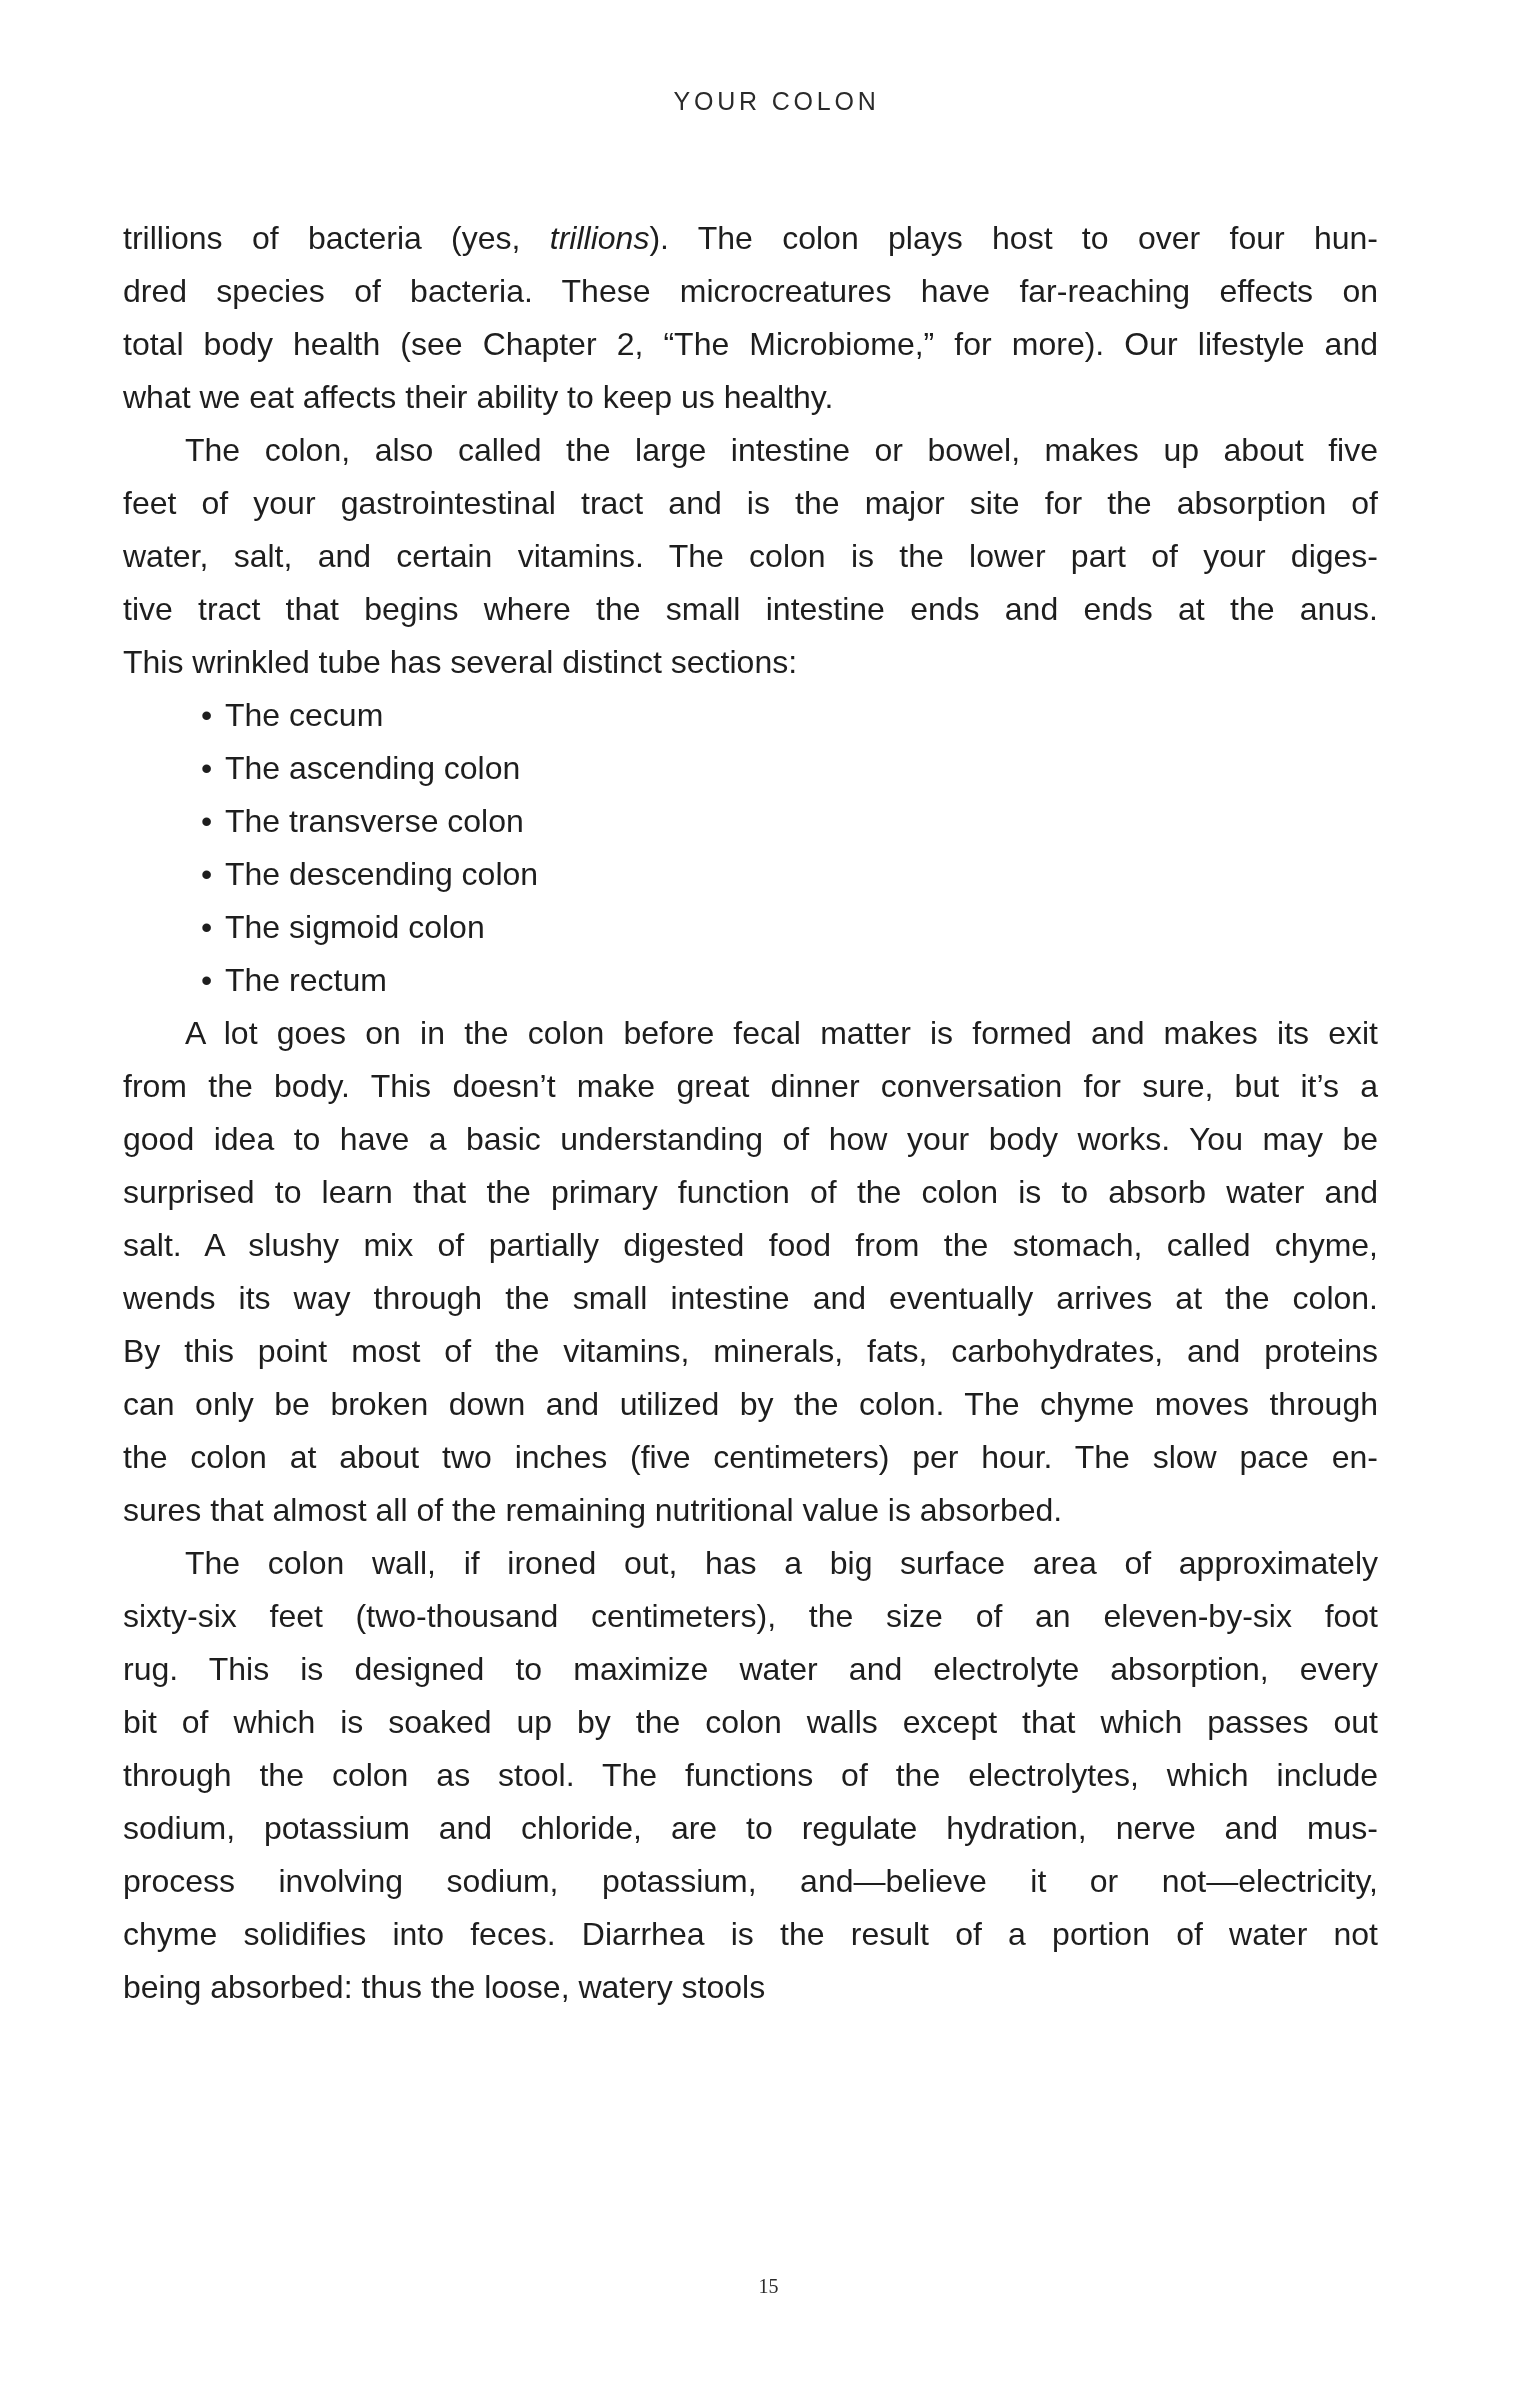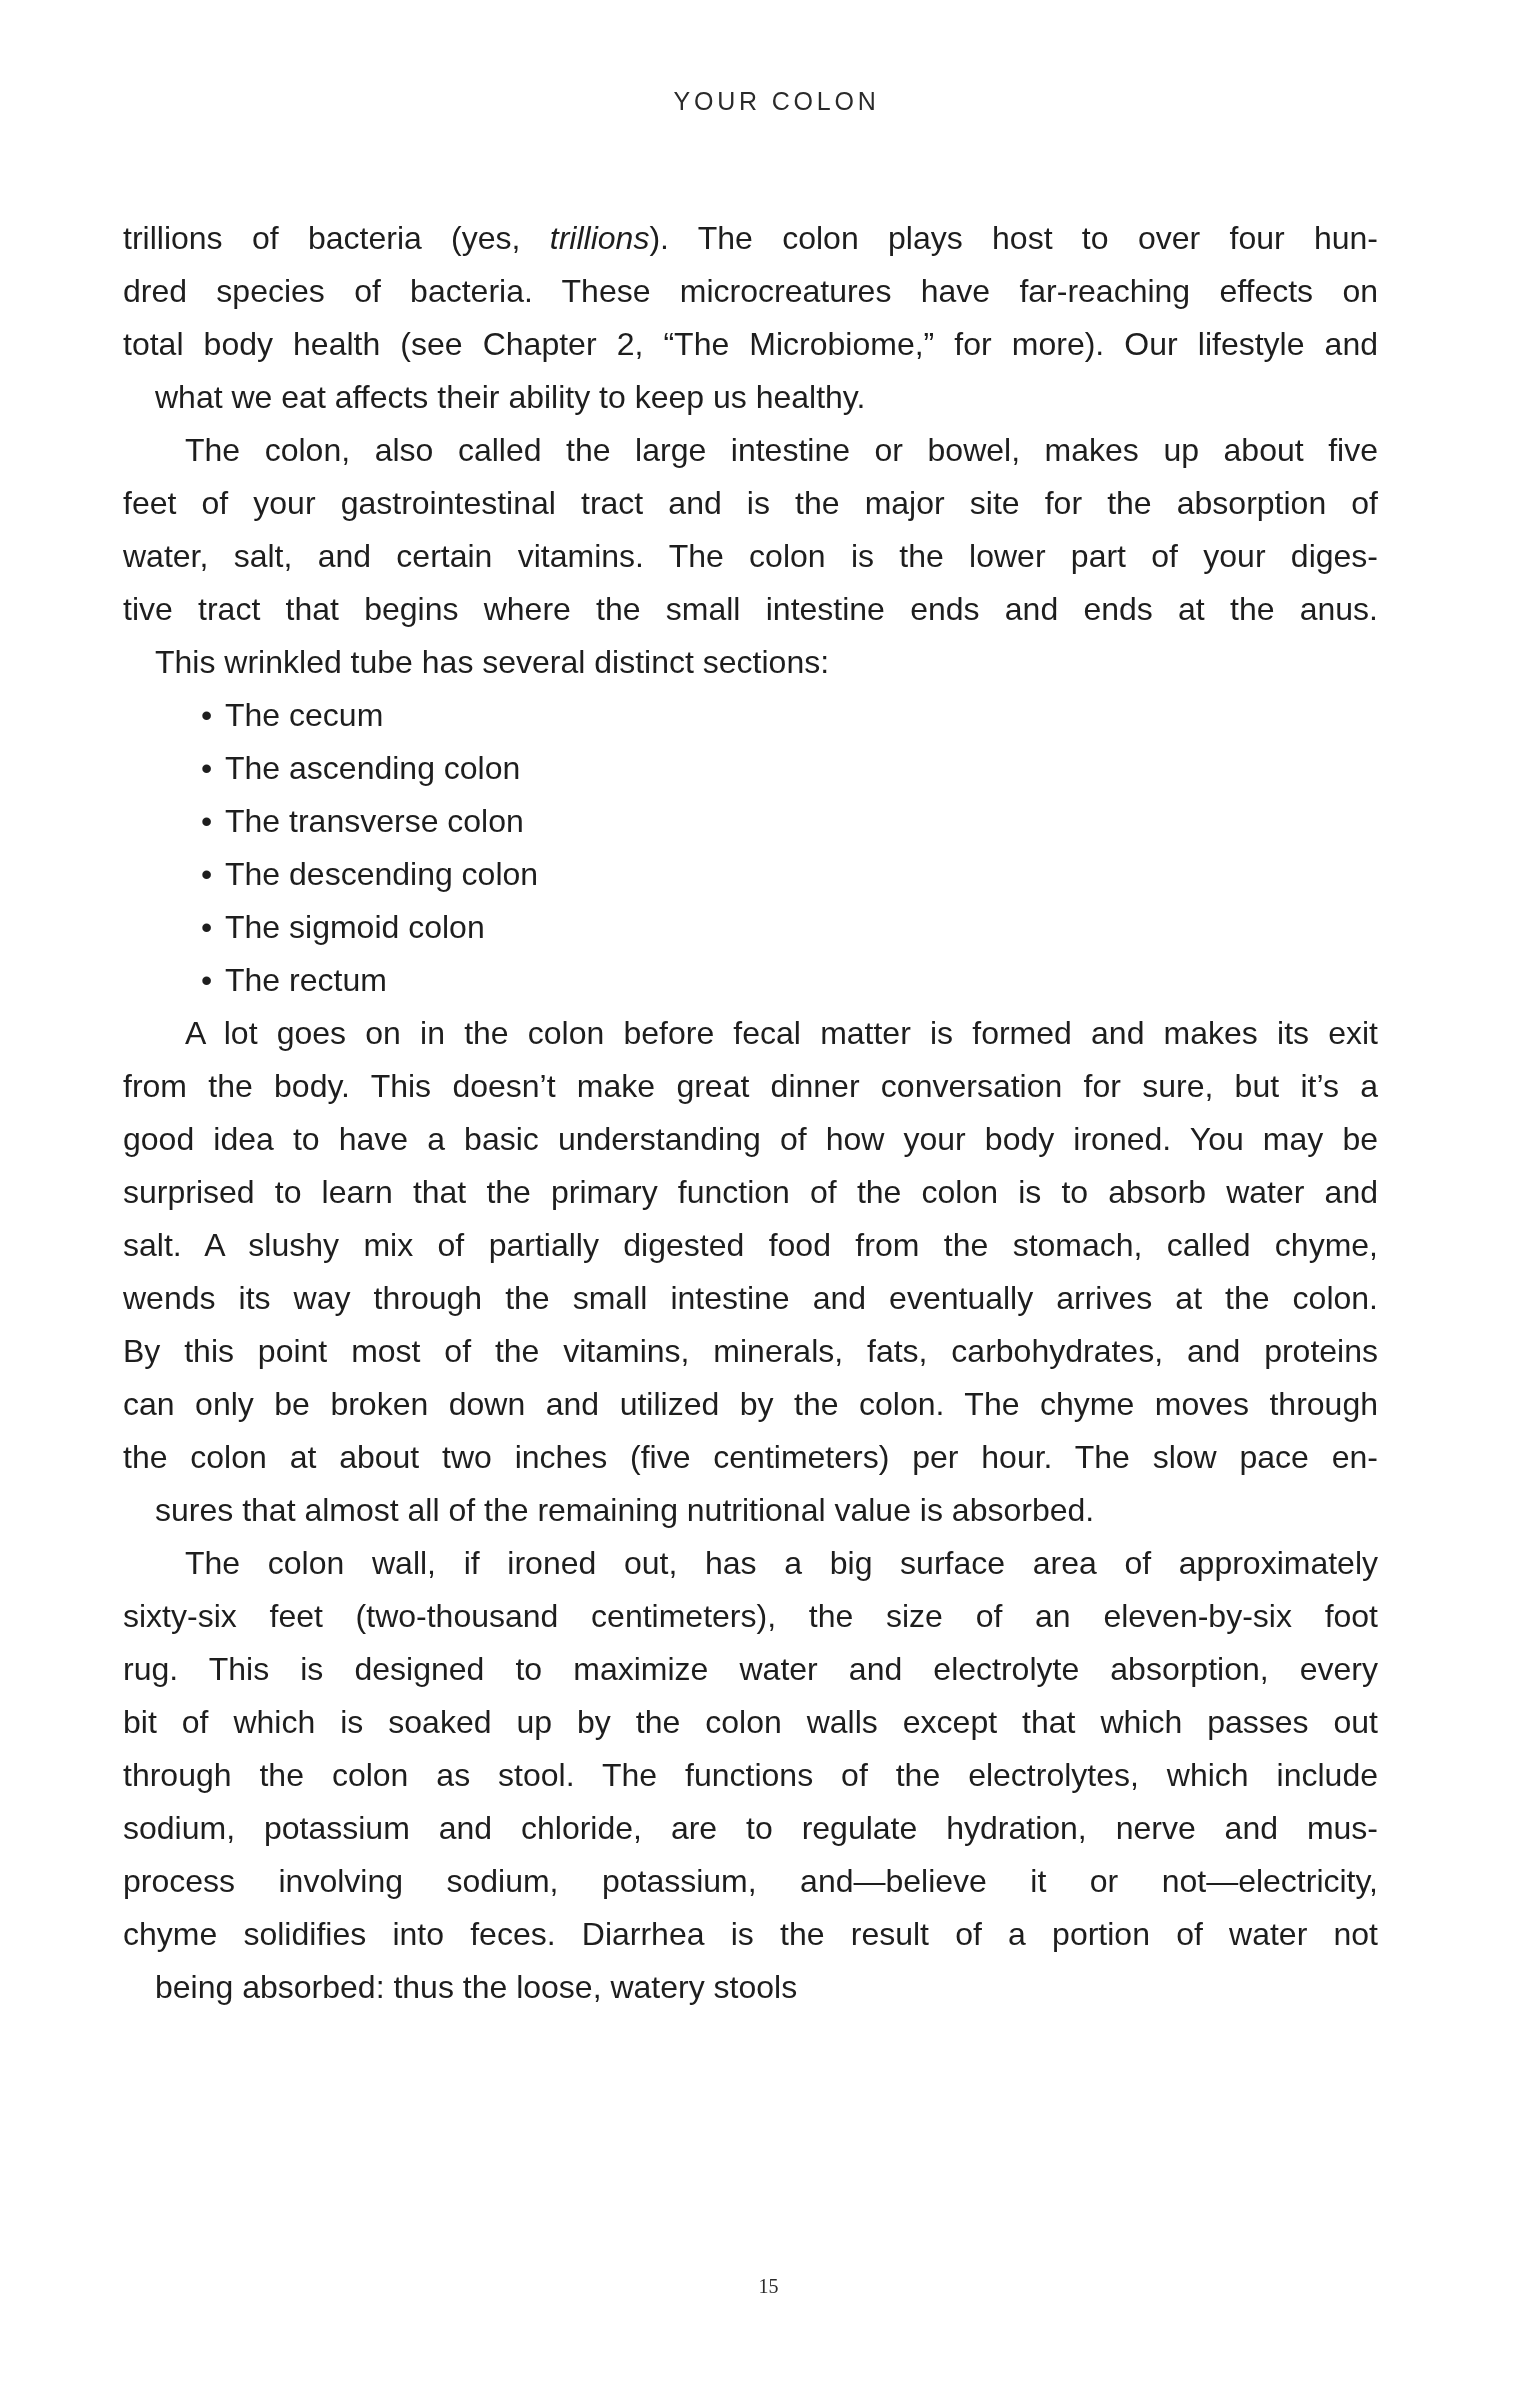--- a/index.html
+++ b/index.html
@@ -54,21 +54,20 @@
   
   .ln {
     display: block;
     white-space: pre-wrap;
     text-align: justify;
     text-align-last: justify;
     height: 53px;
   }
   .ln.last {
     text-align-last: left;
-    margin-left: 32px;
   }
   .ln.first-indent {
     text-indent: 62px;
   }
 
   em { font-style: italic; }
 
   
   .bullets {
     list-style: none;
@@ -153,21 +152,21 @@
       </li>
       <li class="bullet-item">
         <span class="bullet-dot">•</span>
         <span class="bullet-label">The rectum</span>
       </li>
     </ul>
 
     <p class="para">
       <span class="ln first-indent">A lot goes on in the colon before fecal matter is formed and makes its exit</span>
       <span class="ln">from the body. This doesn’t make great dinner conversation for sure, but it’s a</span>
-      <span class="ln">good idea to have a basic understanding of how your body ironed. You may be</span>
+      <span class="ln">good idea to have a basic understanding of how your body works. You may be</span>
       <span class="ln">surprised to learn that the primary function of the colon is to absorb water and</span>
       <span class="ln">salt. A slushy mix of partially digested food from the stomach, called chyme,</span>
       <span class="ln">wends its way through the small intestine and eventually arrives at the colon.</span>
       <span class="ln">By this point most of the vitamins, minerals, fats, carbohydrates, and proteins</span>
       <span class="ln">can only be broken down and utilized by the colon. The chyme moves through</span>
       <span class="ln">the colon at about two inches (five centimeters) per hour. The slow pace en-</span>
       <span class="ln last">sures that almost all of the remaining nutritional value is absorbed.</span>
     </p>
 
     <p class="para">

